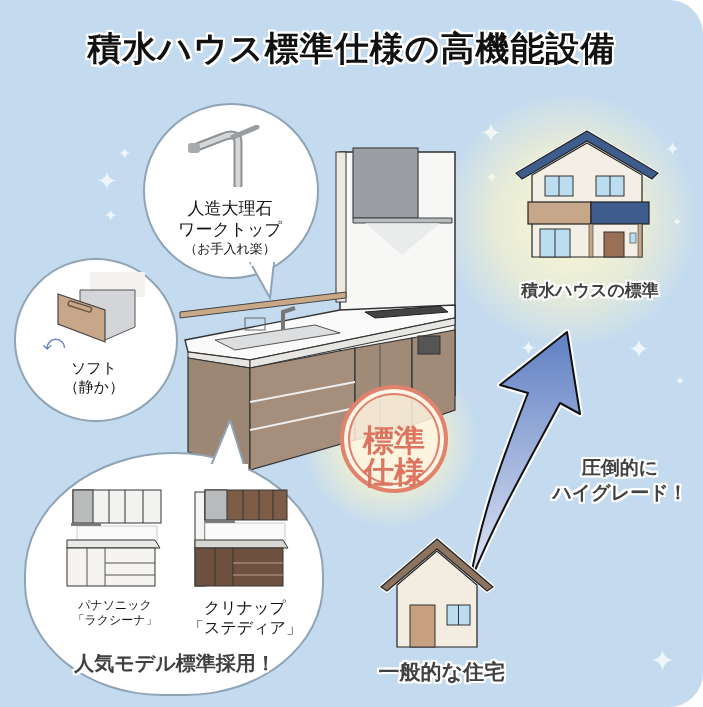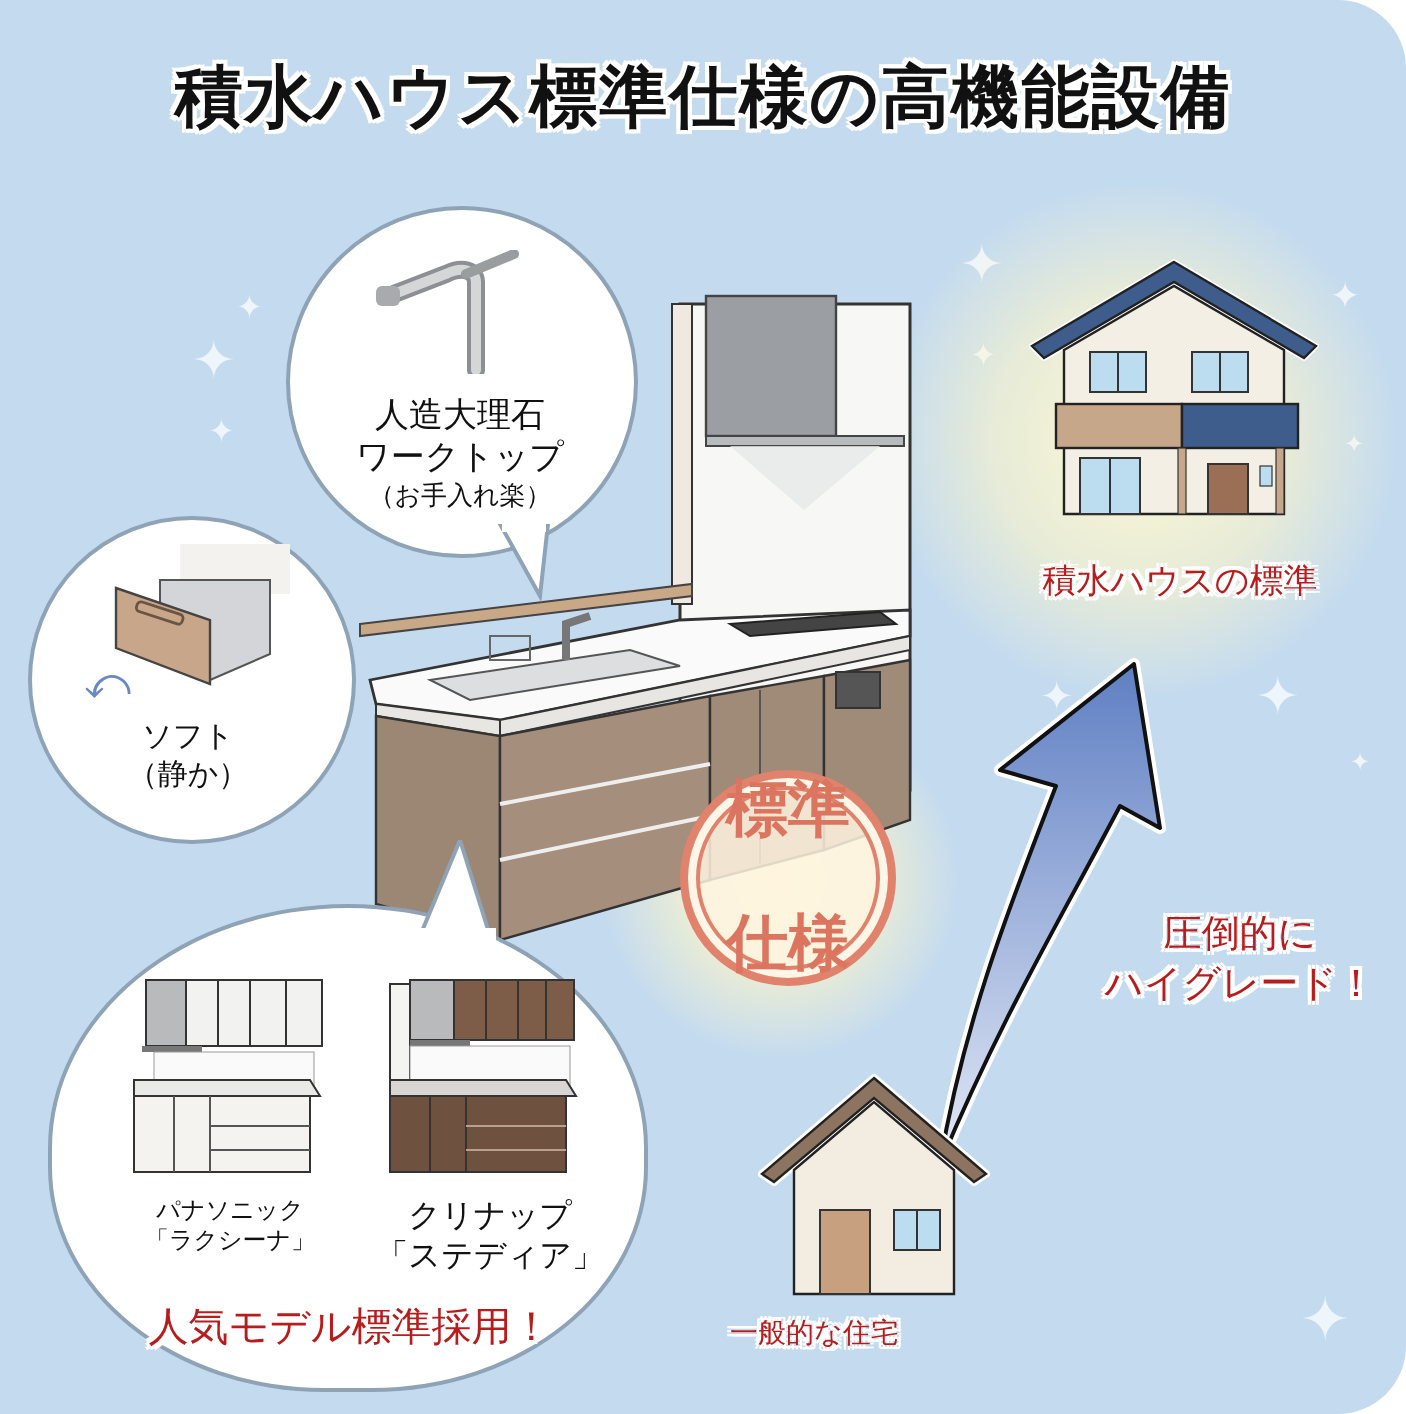--- a/index.html
+++ b/index.html
@@ -3,29 +3,29 @@
 <meta charset="utf-8">
 <style>
   html, body { margin:0; padding:0; }
   body { width:703px; height:707px; background:#ffffff; position:relative; overflow:hidden;
          font-family:"DejaVu Sans", "Liberation Sans", sans-serif; }
   .panel { position:absolute; left:0; top:0; width:703px; height:707px; background:#c4dbef;
            border-radius:0 34px 34px 0; overflow:hidden; }
   .title { position:absolute; left:0; top:26px; width:703px; text-align:center; font-size:34px; font-weight:bold;
            color:#111; letter-spacing:1px;
            text-shadow: 2px 0 #fff,-2px 0 #fff,0 2px #fff,0 -2px #fff,2px 2px #fff,-2px -2px #fff,2px -2px #fff,-2px 2px #fff; }
-  .outlined { font-weight:normal; color:#b91c1c;
+  .outlined { font-weight:bold; color:#404040;
            text-shadow: 2px 0 #fff,-2px 0 #fff,0 2px #fff,0 -2px #fff,2px 2px #fff,-2px -2px #fff,2px -2px #fff,-2px 2px #fff; }
   .glow { position:absolute; border-radius:50%; background:radial-gradient(circle, rgba(255,250,210,0.95) 0%, rgba(255,246,200,0.6) 40%, rgba(255,246,200,0) 70%); }
   .bubble { position:absolute; background:#fff; border-radius:50%; border:2px solid #8fa3b6; }
   .btext { position:absolute; text-align:center; font-weight:normal; color:#111; line-height:1.25; }
   .sparkle { position:absolute; color:#eef5fb; font-size:22px; line-height:1; }
   .stamp { position:absolute; left:340px; top:385px; width:100px; height:100px; border-radius:50%;
            border:4px solid #e0826c; box-shadow: inset 0 0 0 4px #fff6e8, inset 0 0 0 6px #e0826c; background:rgba(255,245,225,0.85);
-           display:flex; flex-direction:column; align-items:center; justify-content:space-between; }
+           display:flex; flex-direction:column; align-items:center; justify-content:flex-end; }
   .stamp span { color:#dc7560; font-size:31px; font-weight:bold; line-height:1.05; }
 </style>
 </head>
 <body>
 
 <div class="panel">
 
   <span class="sparkle" style="left:118px;top:146px;font-size:16px;">✦</span>
   <span class="sparkle" style="left:96px;top:168px;font-size:26px;">✦</span>
   <span class="sparkle" style="left:104px;top:208px;font-size:16px;">✦</span>
@@ -195,15 +195,15 @@
   <div class="outlined" style="position:absolute;left:480px;top:279px;width:220px;text-align:center;font-size:17px;">積水ハウスの標準</div>
 
   <svg style="position:absolute;left:375px;top:535px;" width="125" height="115" viewBox="0 0 125 115">
     <polygon points="62,4 118,52 112,56 62,14 12,56 6,52" fill="#8c7460" stroke="#fff" stroke-width="4" stroke-linejoin="round"></polygon>
     <polygon points="62,4 118,52 112,56 62,14 12,56 6,52" fill="#8c7460" stroke="#222" stroke-width="1.2"></polygon>
     <polygon points="22,50 62,16 102,50 102,112 22,112" fill="#f2ece1" stroke="#222" stroke-width="1.2"></polygon>
     <rect x="35" y="70" width="25" height="42" fill="#c7a080" stroke="#333"></rect>
     <rect x="72" y="70" width="23" height="20" fill="#bcdcef" stroke="#333"></rect>
       <line x1="83.5" y1="70" x2="83.5" y2="90" stroke="#333"></line>
   </svg>
-  <div class="outlined" style="position:absolute;left:365px;top:658px;width:140px;text-align:left;font-size:14px;">一般的な住宅</div>
+  <div class="outlined" style="position:absolute;left:365px;top:658px;width:140px;text-align:right;font-size:21px;">一般的な住宅</div>
 
 </div>
 
 </body></html>

